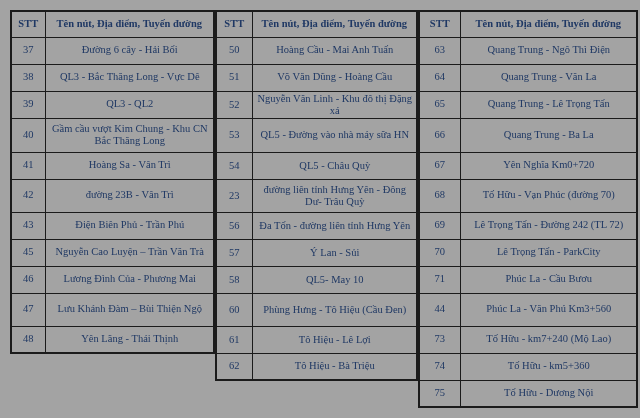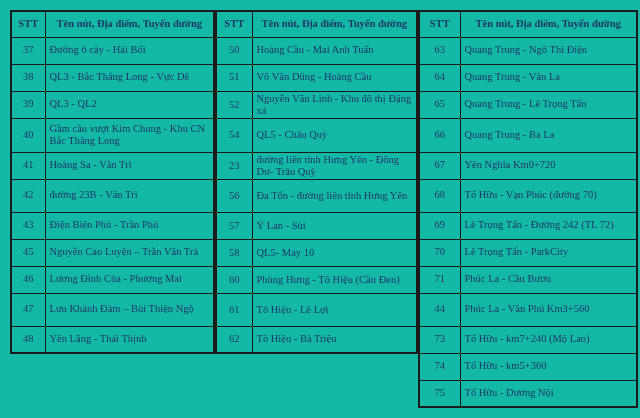--- a/index.html
+++ b/index.html
@@ -4,21 +4,21 @@
 <style>
   html, body { margin: 0; padding: 0; }
   body {
     width: 640px; height: 418px;
     background: #ffffff;
     font-family: "Liberation Serif", "DejaVu Serif", serif;
   }
   .page {
     position: relative;
     width: 640px; height: 418px;
-    background: #14b8a6;
+    background: #a3a3a3;
     overflow: hidden;
   }
   .tables-row {
     position: absolute;
     left: 10px; top: 10px;
     display: flex;
     align-items: flex-start;
   }
   table.junction-table {
     border-collapse: collapse;
@@ -36,21 +36,21 @@
   table.t1 { width: 203px; }
   table.t2 { width: 201px; }
   table.t3 { width: 218px; }
   thead tr { height: 26px; }
   th { font-weight: bold; text-align: center; padding: 1px 2px; }
   tbody tr { height: 27px; }
   tbody tr:nth-child(4)  { height: 34px; }
   tbody tr:nth-child(6)  { height: 33px; }
   tbody tr:nth-child(10) { height: 33px; }
   td.stt { text-align: center; padding: 2px 2px; }
-  td.name { text-align: left; padding: 1px 3px 1px 4px; }
+  td.name { text-align: center; padding: 1px 3px 1px 4px; }
 </style>
 </head>
 <body>
 
 <div class="page">
   <div class="tables-row">
 
     <table class="junction-table t1">
       <colgroup>
           <col style="width:34px">
@@ -128,20 +128,24 @@
           </tr>
           <tr>
             <td class="stt">51</td>
             <td class="name">Võ Văn Dũng - Hoàng Cầu</td>
           </tr>
           <tr>
             <td class="stt">52</td>
             <td class="name">Nguyễn Văn Linh - Khu đô thị Đặng xá</td>
           </tr>
           <tr>
+            <td class="stt">53</td>
+            <td class="name">QL5 - Đường vào nhà máy sữa HN</td>
+          </tr>
+          <tr>
             <td class="stt">54</td>
             <td class="name">QL5 - Châu Quỳ</td>
           </tr>
           <tr>
             <td class="stt">23</td>
             <td class="name">đường liên tỉnh Hưng Yên - Đông Dư- Trâu Quỳ</td>
           </tr>
           <tr>
             <td class="stt">56</td>
             <td class="name">Đa Tốn - đường liên tỉnh Hưng Yên</td>

